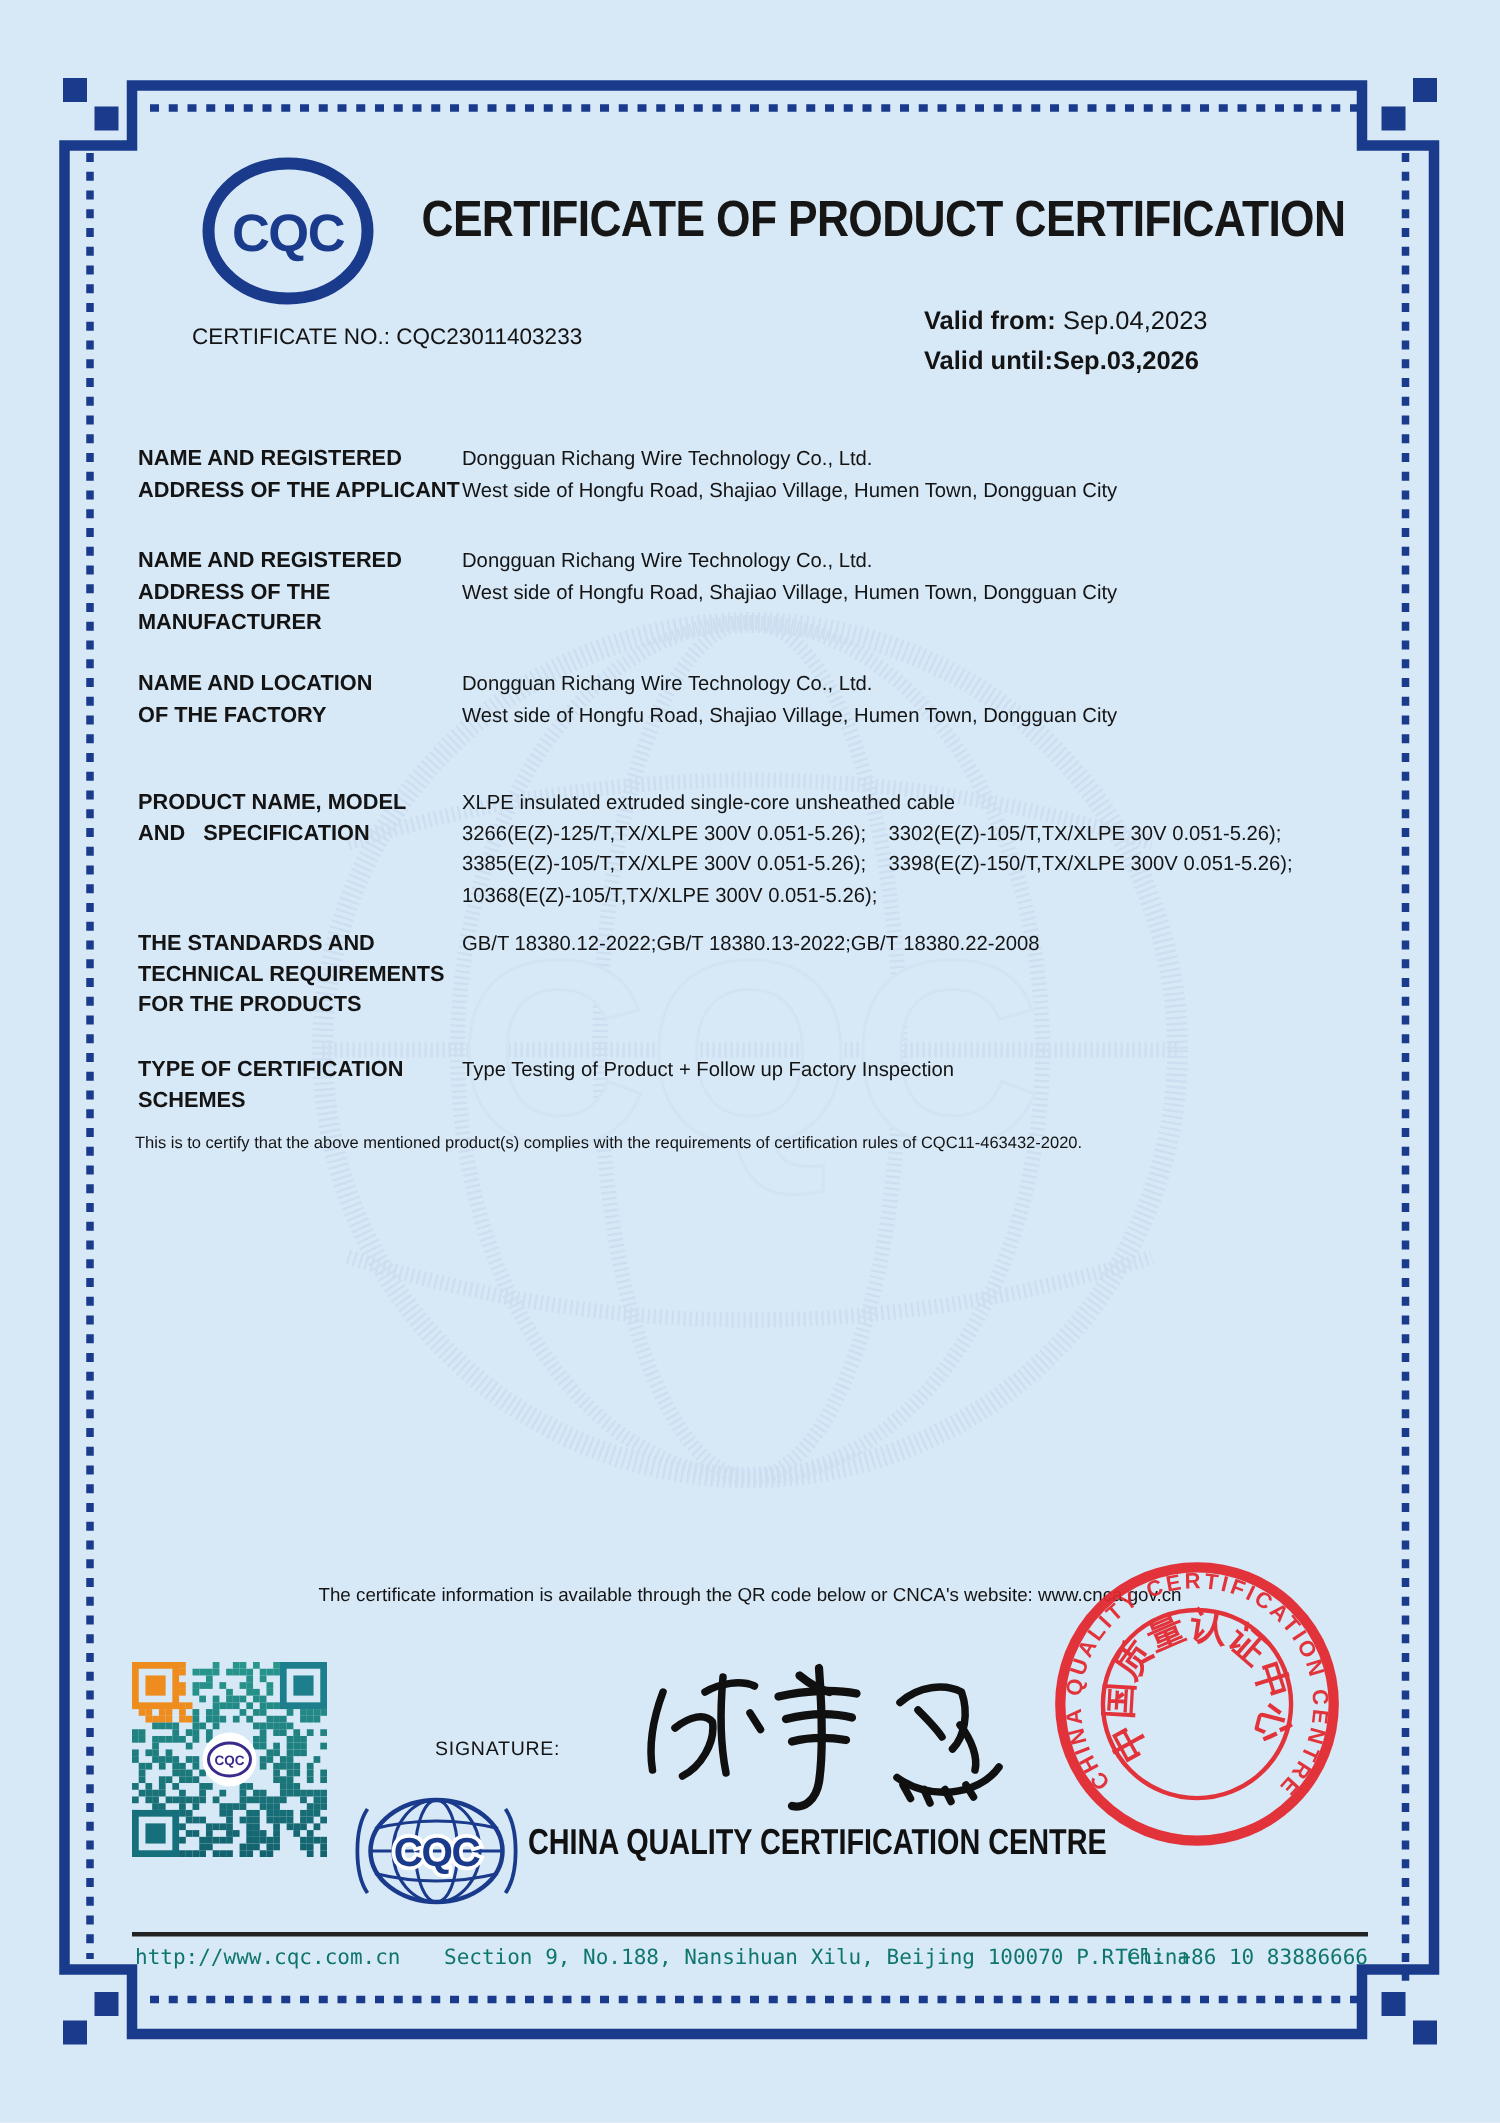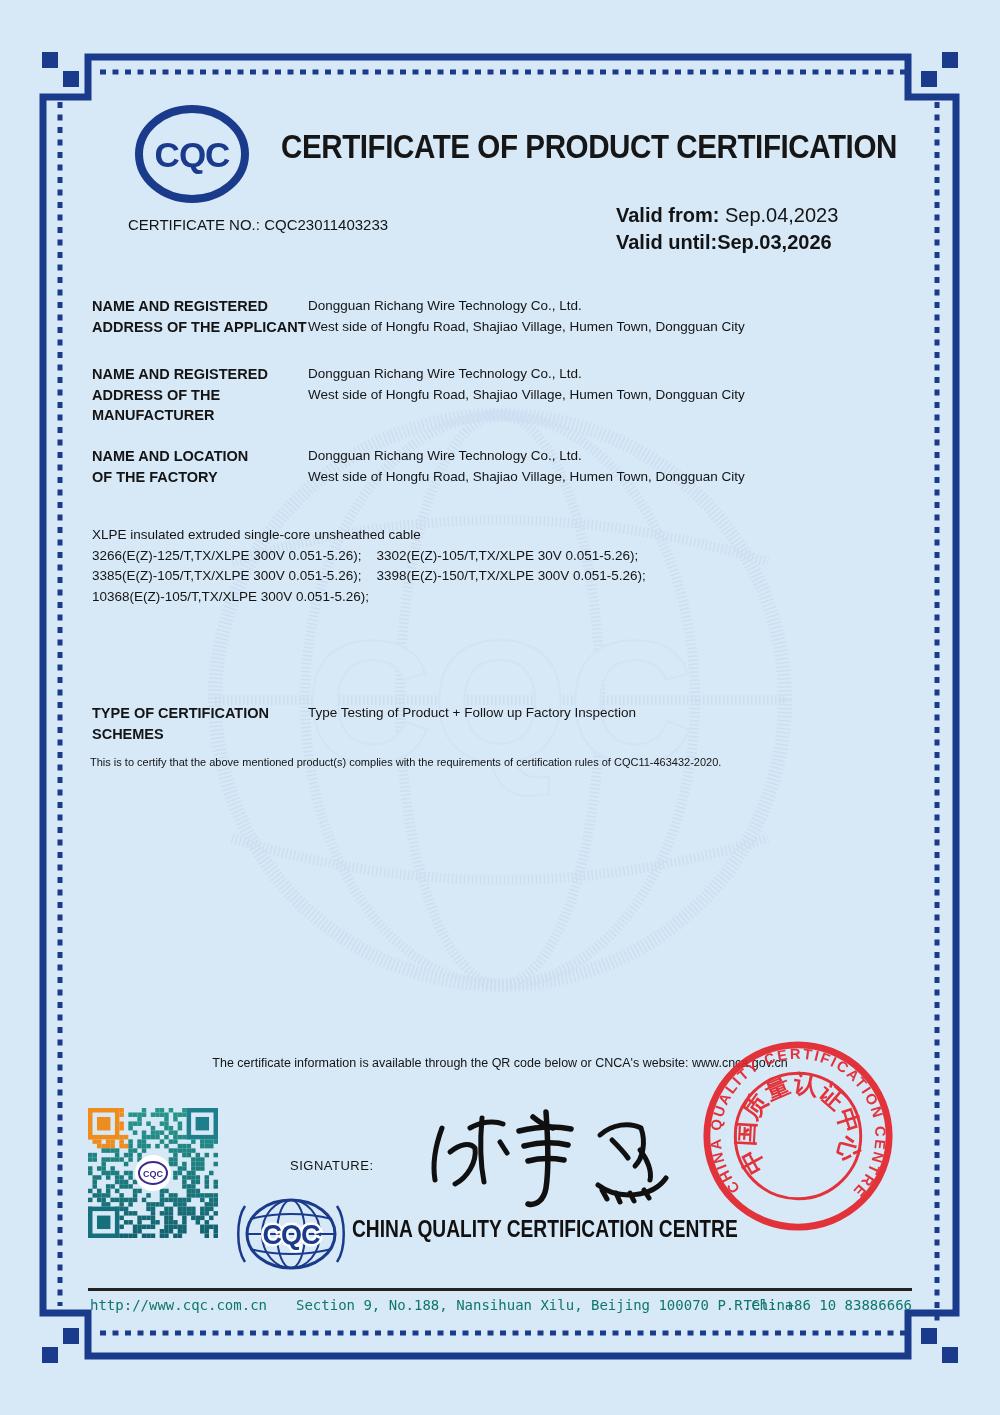--- a/index.html
+++ b/index.html
@@ -9,21 +9,21 @@
     font-family:"Liberation Sans",sans-serif;color:#141414;
   }
   .abs{position:absolute;}
   svg{display:block;}
   
   .title{
     left:281px;top:127px;font-size:34px;font-weight:bold;color:#161616;
     letter-spacing:-0.5px;transform:scaleX(0.87);transform-origin:left top;white-space:nowrap;
   }
   .certno{left:128px;top:216px;font-size:15px;font-weight:normal;white-space:nowrap;}
-  .validline{left:616px;font-size:20px;font-weight:bold;white-space:nowrap;}
+  .validline{left:616px;font-size:17px;font-weight:bold;white-space:nowrap;}
   .validline .val-normal{font-weight:normal;}
   
   .row{position:absolute;left:92px;display:flex;align-items:flex-start;margin-top:16px;}
   .row-label{width:216px;font-weight:bold;font-size:14.5px;line-height:20.5px;white-space:pre;flex:none;}
   .row-value{font-size:13.5px;line-height:20.5px;white-space:pre;}
   .statement{left:90px;font-size:11px;white-space:nowrap;}
   .qr-note{left:0;width:1000px;text-align:center;top:1056px;font-size:12.5px;}
   .sig-label{left:290px;top:1158px;font-size:13px;font-weight:normal;letter-spacing:0.5px;}
   .issuer-name{
     left:352px;top:1215px;font-size:24px;font-weight:bold;color:#111;
@@ -106,24 +106,32 @@
     <div class="row-value">Dongguan Richang Wire Technology Co., Ltd.
 West side of Hongfu Road, Shajiao Village, Humen Town, Dongguan City</div>
   </div>
   <div class="row" style="top:430px">
     <div class="row-label">NAME AND LOCATION
 OF THE FACTORY</div>
     <div class="row-value">Dongguan Richang Wire Technology Co., Ltd.
 West side of Hongfu Road, Shajiao Village, Humen Town, Dongguan City</div>
   </div>
   <div class="row" style="top:509px">
+    <div class="row-label">PRODUCT NAME, MODEL
+AND   SPECIFICATION</div>
     <div class="row-value">XLPE insulated extruded single-core unsheathed cable
 3266(E(Z)-125/T,TX/XLPE 300V 0.051-5.26);    3302(E(Z)-105/T,TX/XLPE 30V 0.051-5.26);
 3385(E(Z)-105/T,TX/XLPE 300V 0.051-5.26);    3398(E(Z)-150/T,TX/XLPE 300V 0.051-5.26);
 10368(E(Z)-105/T,TX/XLPE 300V 0.051-5.26);</div>
+  </div>
+  <div class="row" style="top:603px">
+    <div class="row-label">THE STANDARDS AND
+TECHNICAL REQUIREMENTS
+FOR THE PRODUCTS</div>
+    <div class="row-value">GB/T 18380.12-2022;GB/T 18380.13-2022;GB/T 18380.22-2008</div>
   </div>
   <div class="row" style="top:687px">
     <div class="row-label">TYPE OF CERTIFICATION
 SCHEMES</div>
     <div class="row-value">Type Testing of Product + Follow up Factory Inspection</div>
   </div>
 
   <div class="abs statement" style="top:756px">This is to certify that the above mentioned product(s) complies with the requirements of certification rules of CQC11-463432-2020.</div>
 
   <div class="abs qr-note">The certificate information is available through the QR code below or CNCA's website: www.cnca.gov.cn</div>

